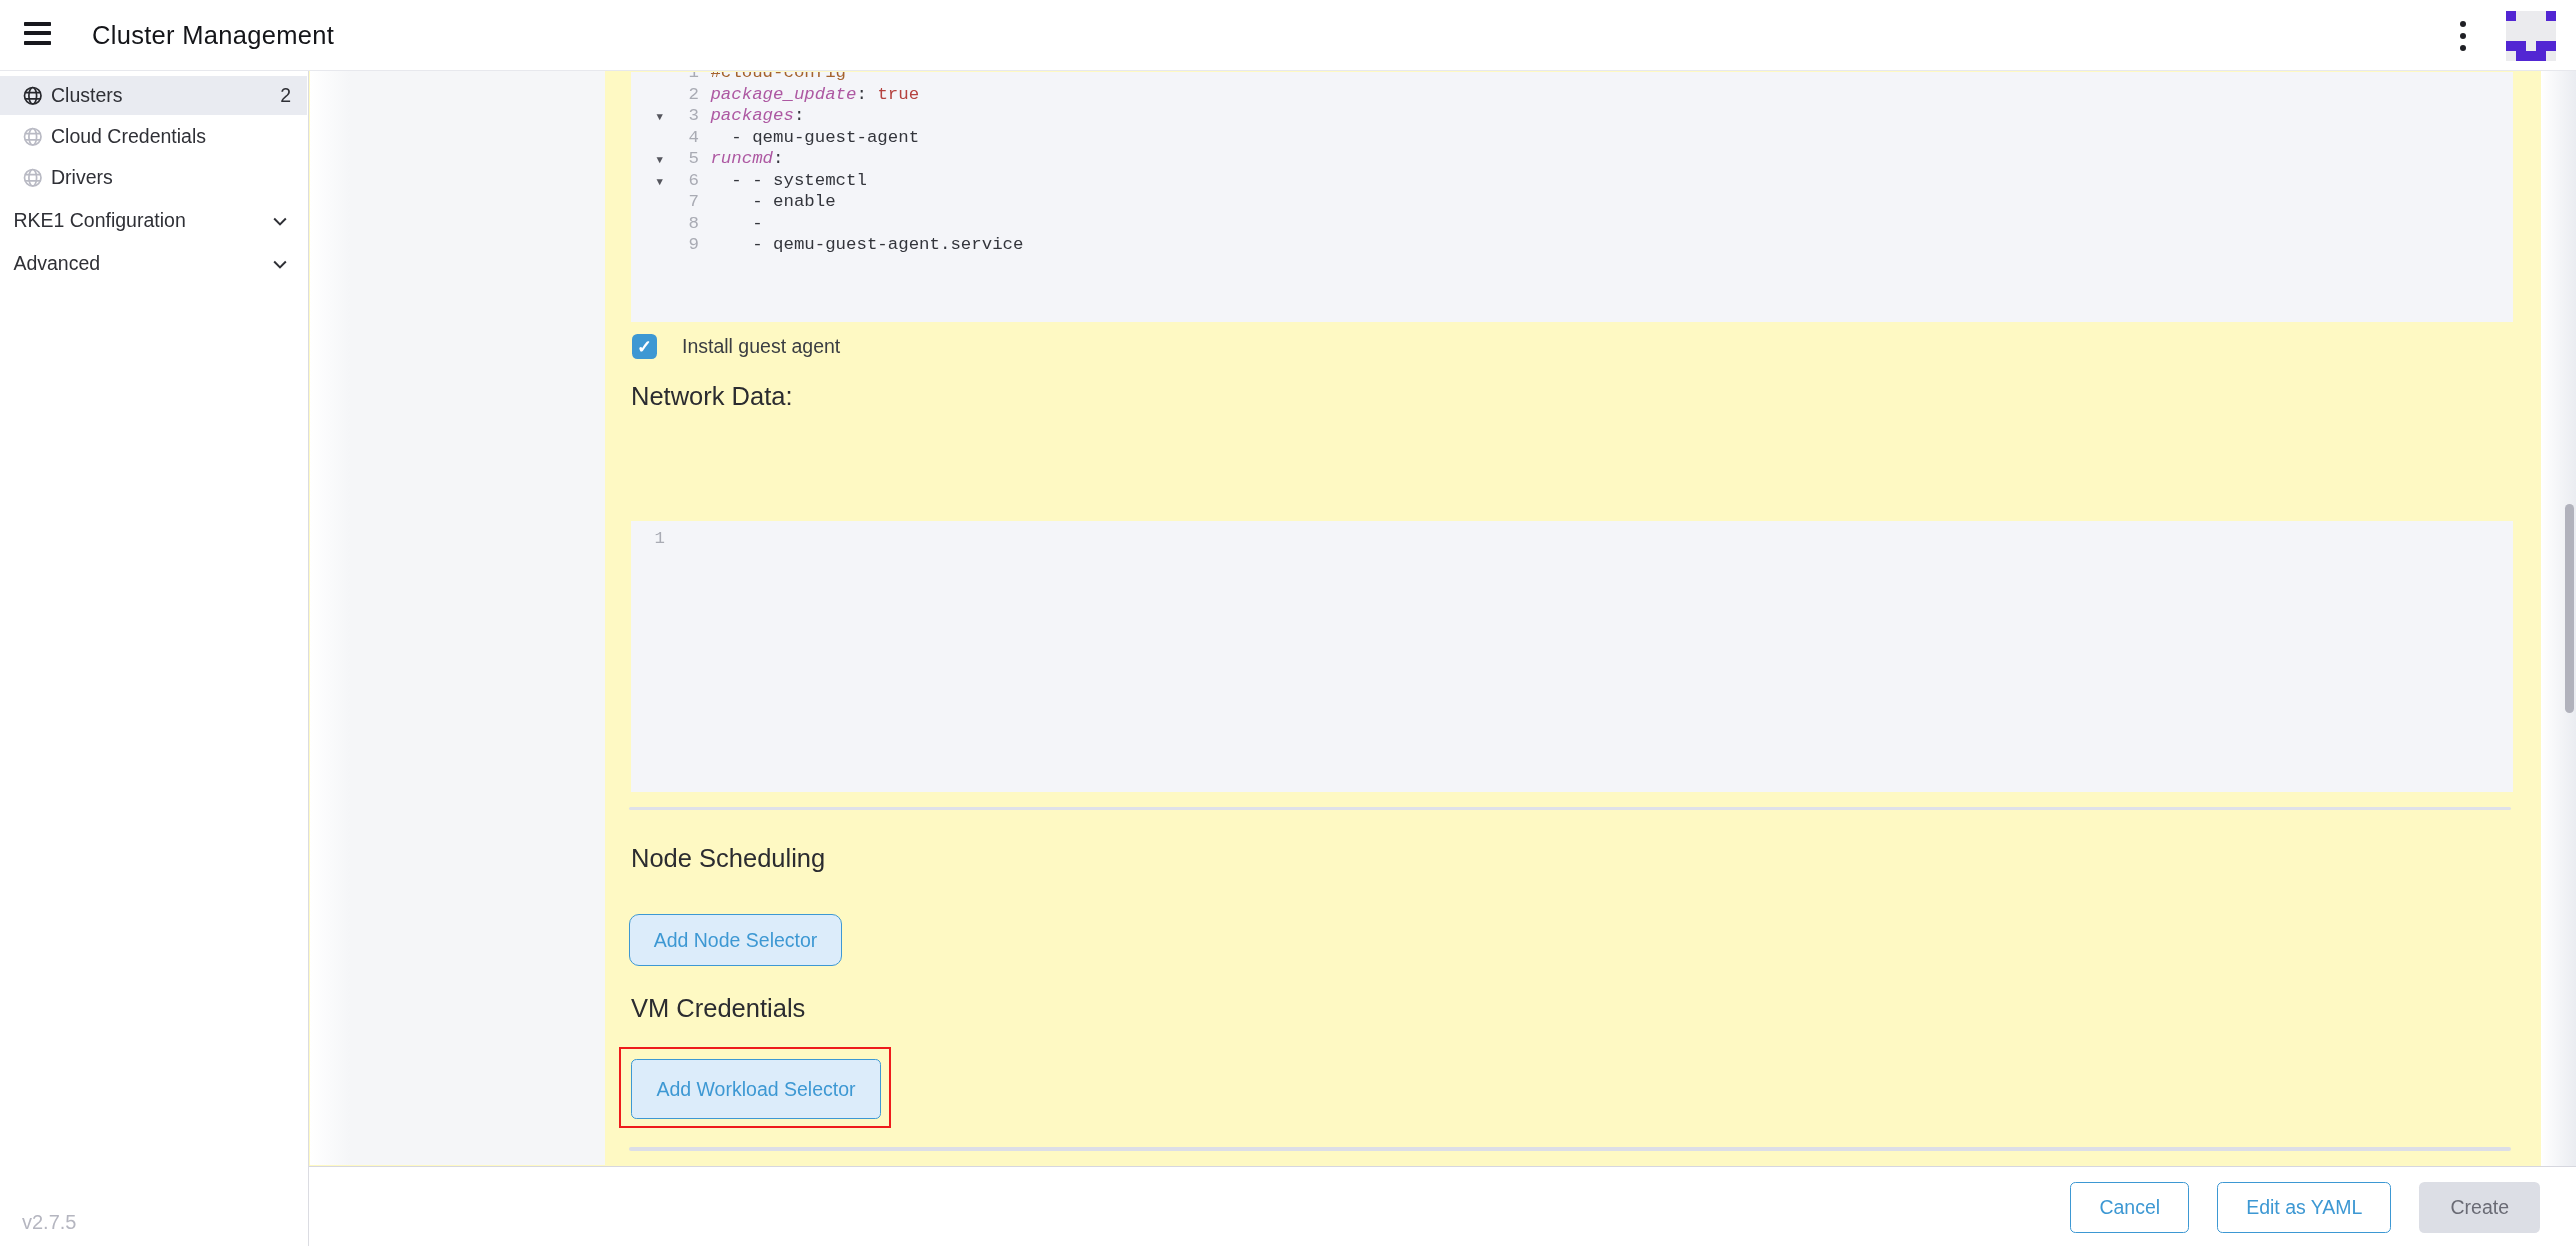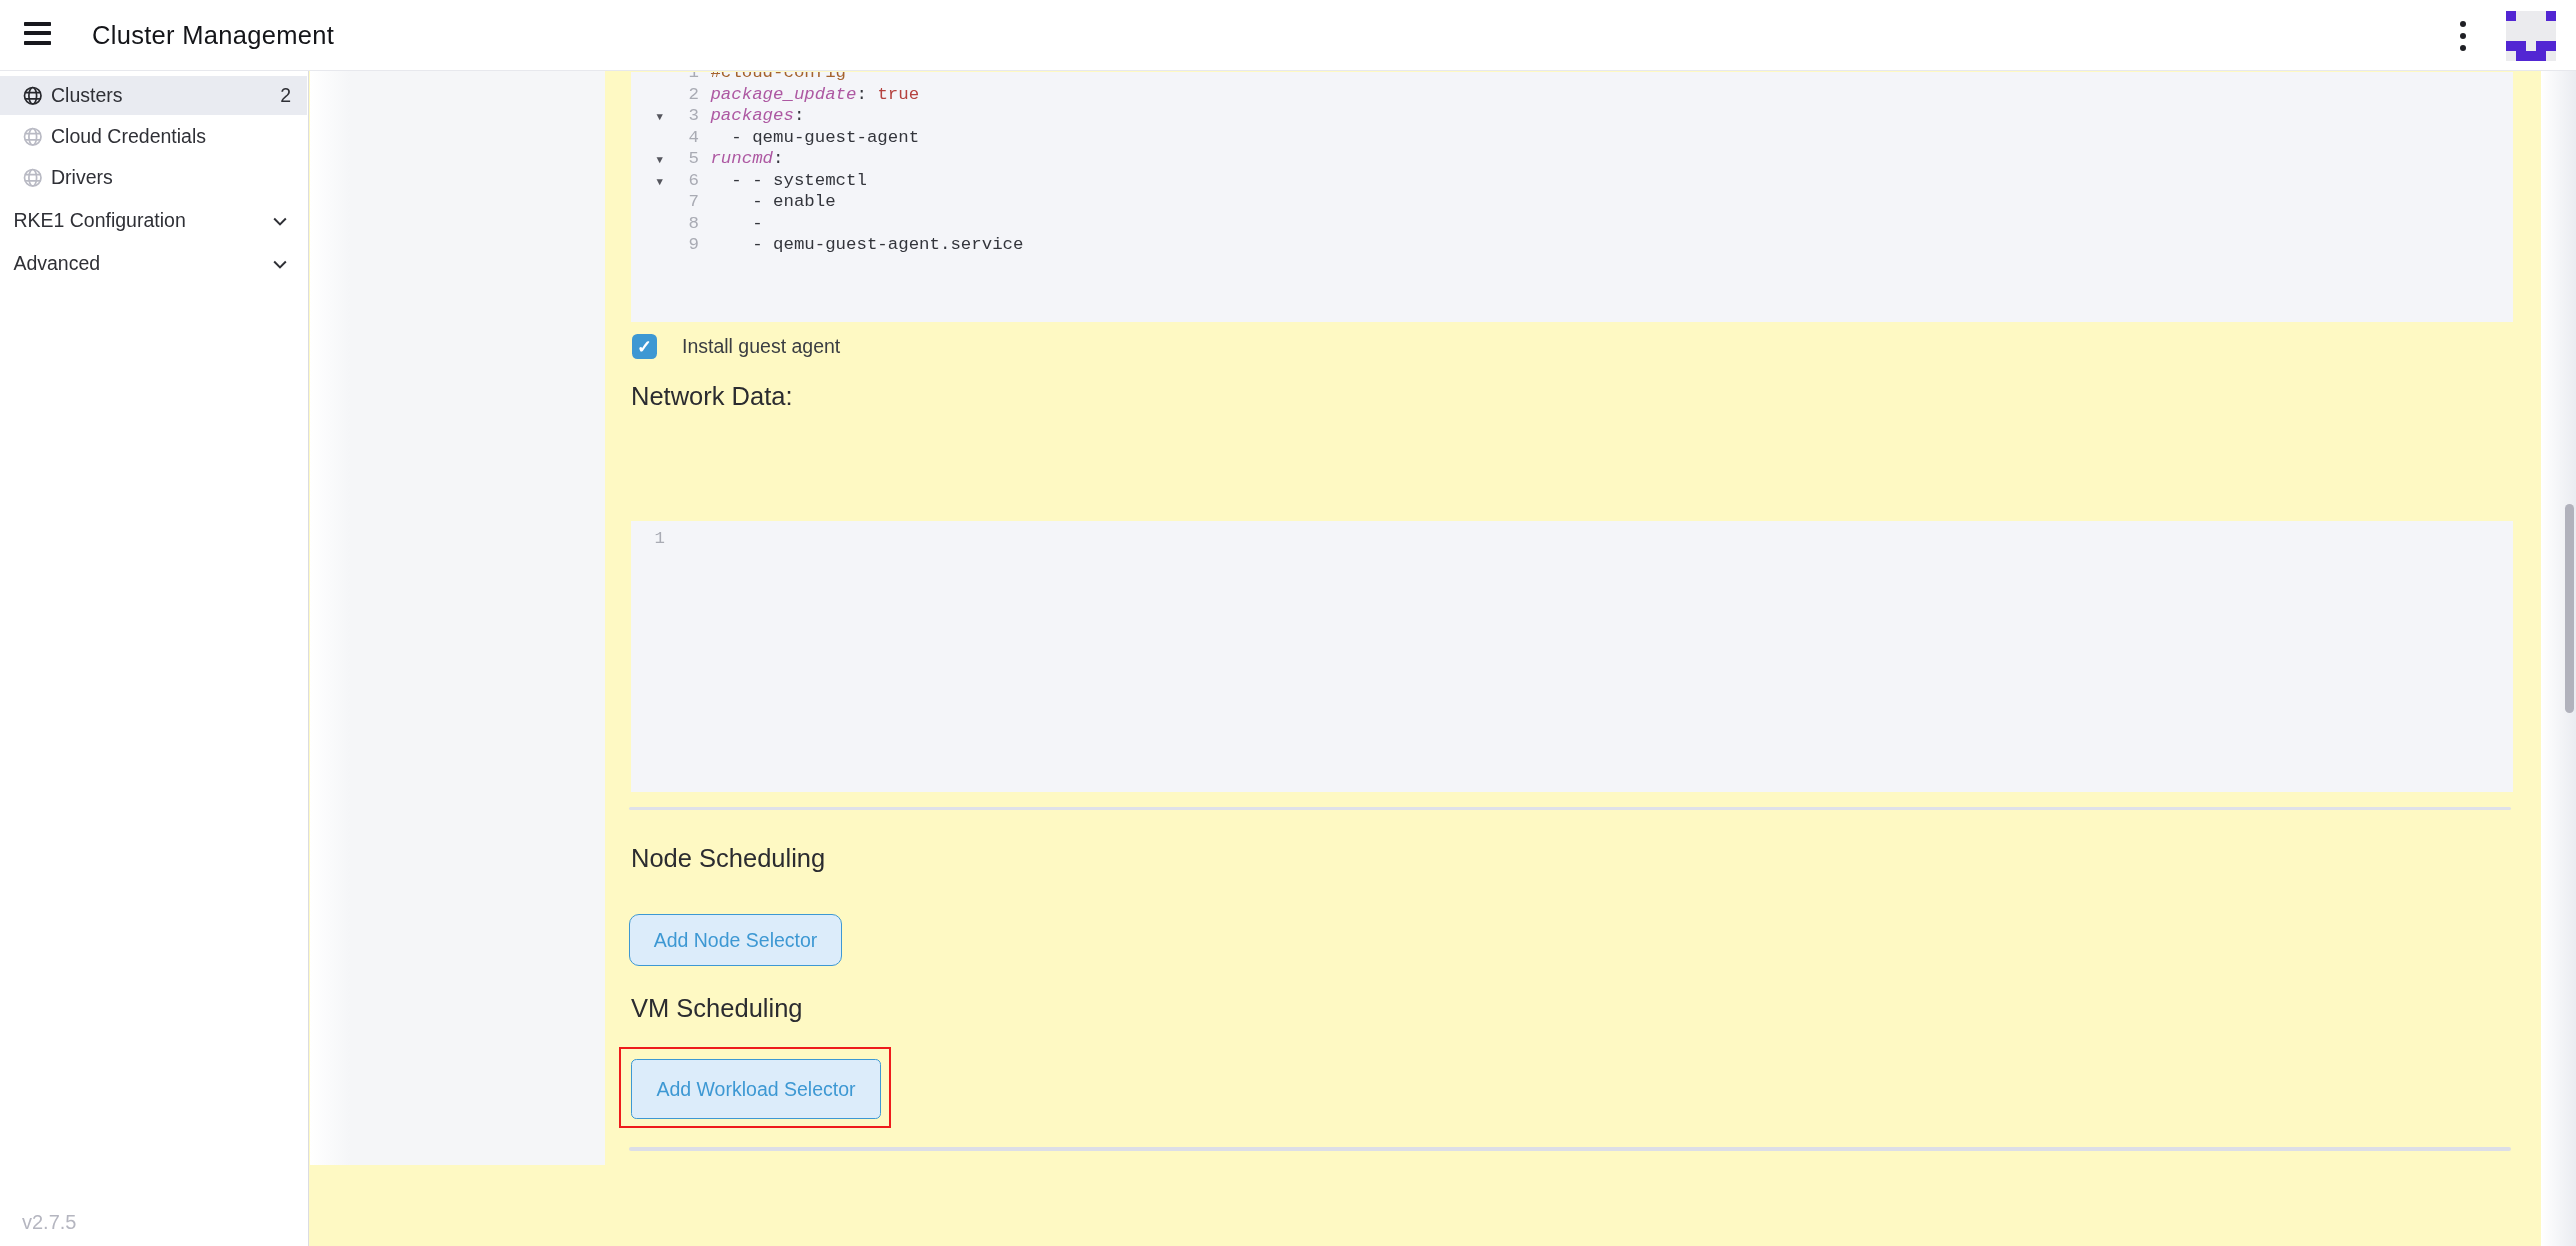--- a/index.html
+++ b/index.html
@@ -244,20 +244,25 @@
         <span class="gut" style="width:34px">1</span>
         <span class="ct"></span>
       </div>
     </div>
   </div>
 
   <div class="divider" id="div1"></div>
   <div class="section-h" id="h-node">Node Scheduling</div>
   <div class="btn btn-tonal" id="btn-node">Add Node Selector</div>
 
-  <div class="section-h" id="h-vm">VM Scheduling</div>
+  <div class="section-h" id="h-vm">VM Credentials</div>
   <div class="btn btn-tonal" id="btn-workload">Add Workload Selector</div>
   <div class="annotation"></div>
   <div class="divider" id="div2"></div>
 
+  <footer class="actionbar">
+    <div class="btn btn-outline">Cancel</div>
+    <div class="btn btn-outline">Edit as YAML</div>
+    <div class="btn btn-disabled">Create</div>
+  </footer>
 
 </div>
 
 
 </body></html>

